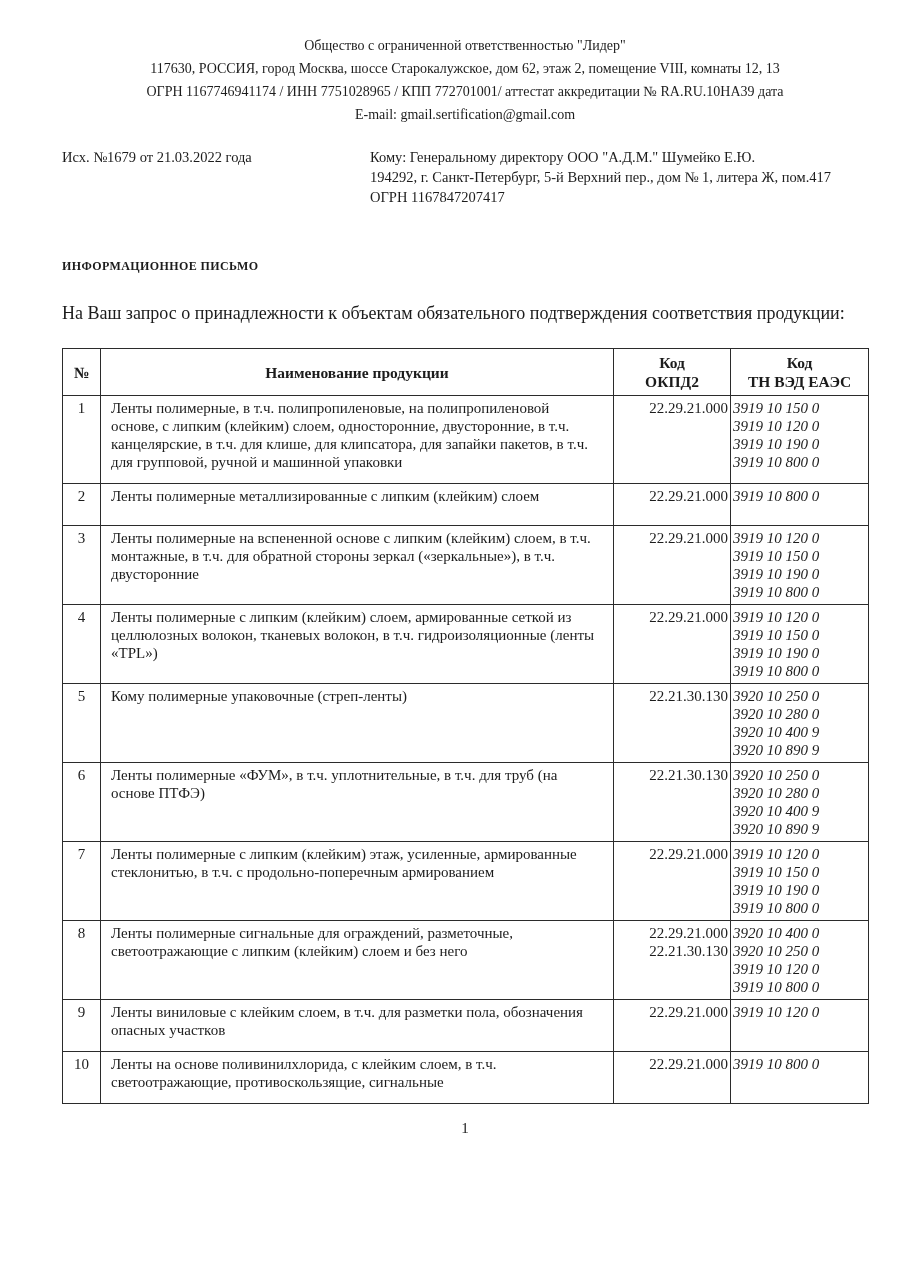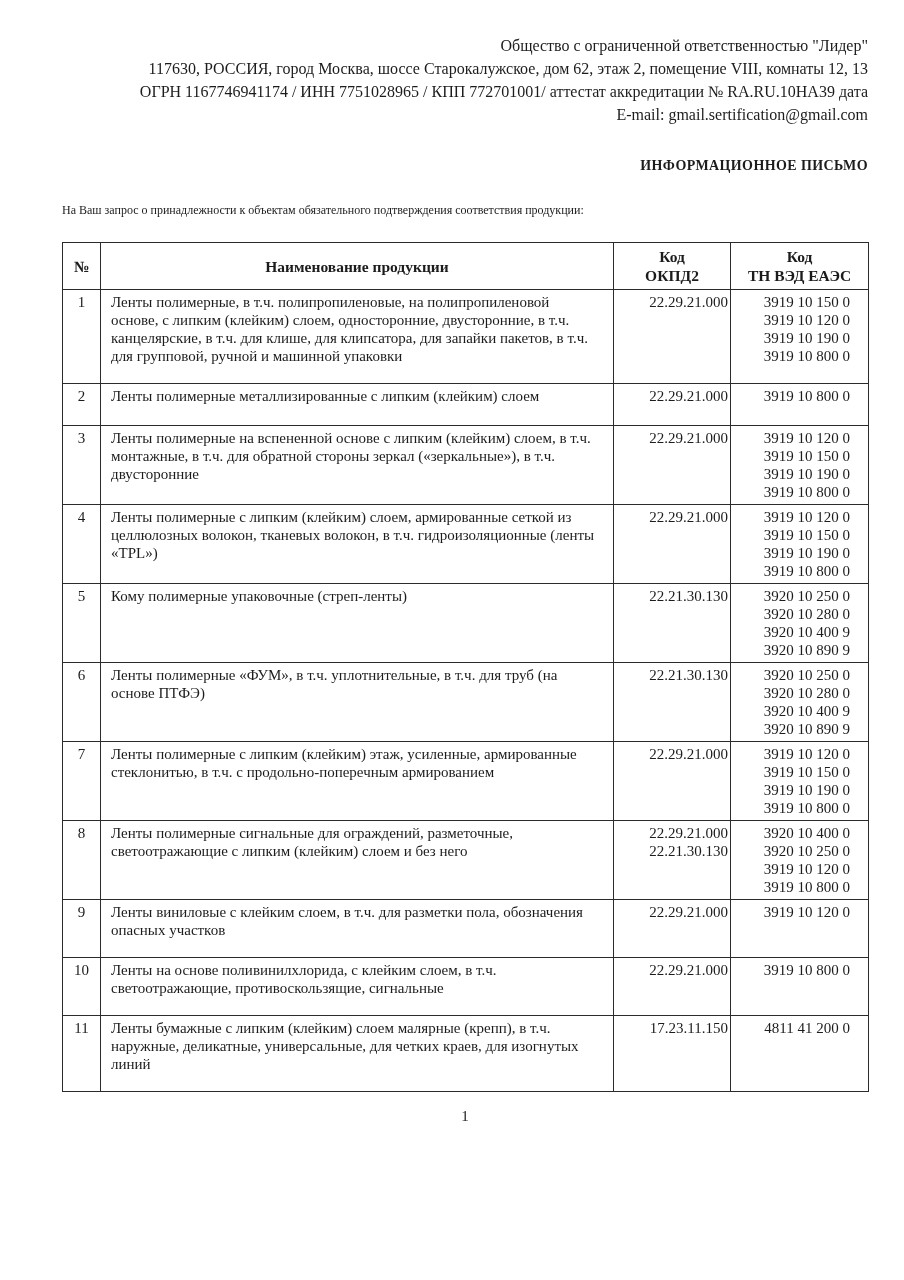--- a/index.html
+++ b/index.html
@@ -9,36 +9,36 @@
     width: 904px;
     height: 1280px;
     margin: 0 auto;
     background: #ffffff;
     color: #1c1c1c;
     font-family: "Liberation Serif", "DejaVu Serif", serif;
     padding: 34px 36px 0 62px;
     overflow: hidden;
   }
   
-  .letterhead { text-align: right; font-size: 16px; line-height: 23px; }
+  .letterhead { text-align: center; font-size: 14px; line-height: 23px; }
   .letterhead p { white-space: nowrap; }
   
   .meta { display: flex; margin-top: 21px; font-size: 14.5px; line-height: 20px; }
   .meta .outgoing { width: 308px; flex: none; }
   .meta .recipient { flex: 1; }
   
   .title {
-    margin-top: 32px;
-    text-align: right;
-    font-size: 14px;
+    margin-top: 52px;
+    text-align: left;
+    font-size: 12px;
     font-weight: bold;
     letter-spacing: 0.4px;
   }
   
-  .intro { margin-top: 29px; font-size: 12px; }
+  .intro { margin-top: 29px; font-size: 18px; }
   
   table.products {
     margin-top: 24px;
     width: 806px;
     border-collapse: collapse;
     table-layout: fixed;
     font-size: 15px;
     line-height: 18px;
   }
   table.products th, table.products td {
@@ -53,23 +53,23 @@
     height: 47px;
     padding: 4px 2px;
     font-size: 15.5px;
     line-height: 19px;
   }
   col.c-num   { width: 38px; }
   col.c-name  { width: 513px; }
   col.c-okpd  { width: 117px; }
   col.c-tnved { width: 138px; }
   td.cell-num   { text-align: center; padding: 3px 2px; }
-  td.cell-name  { padding: 3px 14px 18px 10px; }
+  td.cell-name  { padding: 3px 14px 12px 10px; }
   td.cell-okpd  { text-align: right; white-space: pre-line; padding: 3px 2px; }
-  td.cell-tnved { text-align: right; white-space: pre-line; padding: 3px 18px; }
+  td.cell-tnved { text-align: left; white-space: pre-line; padding: 3px 2px; font-style: italic; }
   tbody tr:nth-child(2) td { height: 42px; }
   
   .footer {
     margin-top: 16px;
     width: 806px;
     text-align: center;
     font-size: 15px;
   }
 </style>
 </head>
@@ -77,20 +77,28 @@
 
 <div class="page">
 
   <header class="letterhead">
     <p>Общество с ограниченной ответственностью "Лидер"</p>
     <p>117630, РОССИЯ, город Москва, шоссе Старокалужское, дом 62, этаж 2, помещение VIII, комнаты 12, 13</p>
     <p>ОГРН 1167746941174 / ИНН 7751028965 / КПП 772701001/ аттестат аккредитации № RA.RU.10HA39 дата</p>
     <p>E-mail: gmail.sertification@gmail.com</p>
   </header>
 
+  <section class="meta">
+    <div class="outgoing">Исх. №1679 от 21.03.2022 года</div>
+    <div class="recipient">
+      <p>Кому: Генеральному директору ООО "А.Д.М." Шумейко Е.Ю.</p>
+      <p>194292, г. Санкт-Петербург, 5-й Верхний пер., дом № 1, литера Ж, пом.417</p>
+      <p>ОГРН 1167847207417</p>
+    </div>
+  </section>
 
   <h1 class="title">ИНФОРМАЦИОННОЕ ПИСЬМО</h1>
 
   <p class="intro">На Ваш запрос о принадлежности к объектам обязательного подтверждения соответствия продукции:</p>
 
   <table class="products">
     <colgroup>
       <col class="c-num">
         <col class="c-name">
         <col class="c-okpd">
@@ -183,26 +191,20 @@
         <td class="cell-name">Ленты виниловые с клейким слоем, в т.ч. для разметки пола, обозначения опасных участков</td>
         <td class="cell-okpd">22.29.21.000</td>
         <td class="cell-tnved">3919 10 120 0</td>
       </tr>
         <tr class="">
         <td class="cell-num">10</td>
         <td class="cell-name">Ленты на основе поливинилхлорида, с клейким слоем, в т.ч. светоотражающие, противоскользящие, сигнальные</td>
         <td class="cell-okpd">22.29.21.000</td>
         <td class="cell-tnved">3919 10 800 0</td>
       </tr>
-        <tr class="">
-        <td class="cell-num">11</td>
-        <td class="cell-name">Ленты бумажные с липким (клейким) слоем малярные (крепп), в т.ч. наружные, деликатные, универсальные, для четких краев, для изогнутых линий</td>
-        <td class="cell-okpd">17.23.11.150</td>
-        <td class="cell-tnved">4811 41 200 0</td>
-      </tr>
       </tbody>
   </table>
 
   <footer class="footer">
     <span>1</span>
   </footer>
 
 </div>
 
 </body></html>

